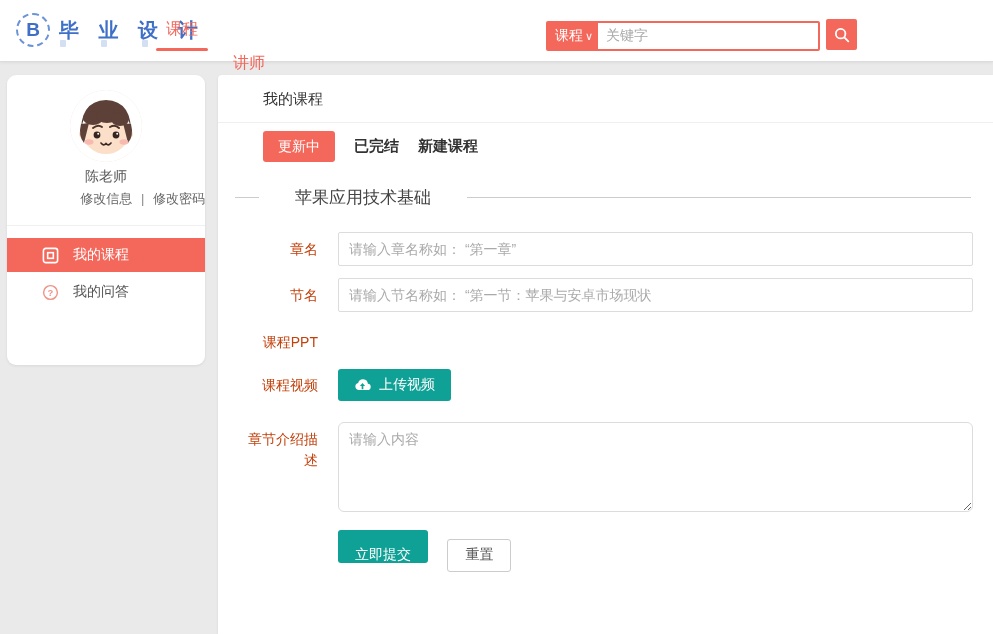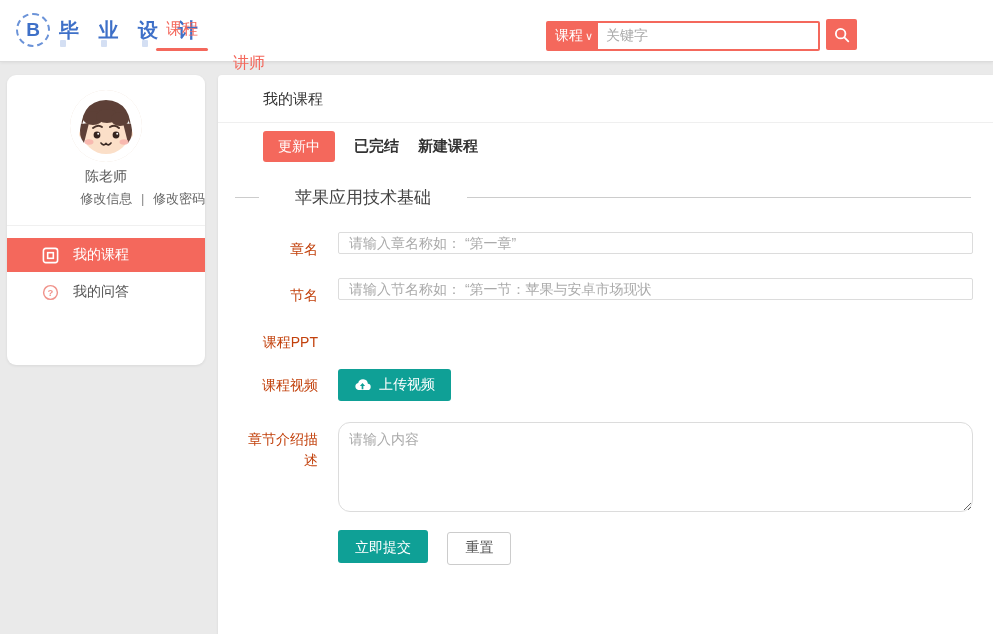--- a/index.html
+++ b/index.html
@@ -81,30 +81,30 @@
   .form-label { width:80px; text-align:right; font-size:14px; color:#c2410c; line-height:21px;
                 padding-top:7px; flex-shrink:0; }
   .form-control { margin-left:20px; flex:1; min-width:0; }
   #row-chapter { top:157px; }
   #row-section { top:203px; }
   #row-ppt     { top:251px; }
   #row-video   { top:294px;justify-content:flex-end; }
   #row-desc    { top:347px; }
   #row-actions { top:455px; }
 
-  .text-input { width:100%; height:22px; border:1px solid #dcdcdc; border-radius:2px;
+  .text-input { width:100%; height:34px; border:1px solid #dcdcdc; border-radius:2px;
                 padding:0 10px; font-size:14px; color:#333; outline:none; font-family:inherit; }
   .text-input::placeholder, .textarea::placeholder { color:#aaa; }
   .upload-btn { display:inline-flex; align-items:center; gap:8px; height:32px; padding:0 16px;
                 background:var(--teal); color:#fff; font-size:14px; border:0; border-radius:3px;
                 cursor:pointer; font-family:inherit; }
-  .textarea { width:100%; height:90px; border:1px solid #dcdcdc; border-radius:12px;
+  .textarea { width:100%; height:90px; border:1px solid #dcdcdc; border-radius:6px;
               padding:8px 10px; font-size:14px; color:#333; outline:none; font-family:inherit;
               resize:both; }
-  .submit-btn { height:33px; padding:9px 17px; background:var(--teal); color:#fff; font-size:14px;
+  .submit-btn { height:33px; padding:16px 17px; background:var(--teal); color:#fff; font-size:14px;
                 border:0; border-radius:3px; cursor:pointer; font-family:inherit; }
   .reset-btn { height:33px; padding:0 17px; margin-left:15px; background:#fff; color:#555;
                font-size:14px; border:1px solid #ccc; border-radius:3px; cursor:pointer; font-family:inherit; }
 </style>
 </head>
 <body>
 
 <div class="header">
   <div class="logo">
     <div class="logo-badge">B</div>

